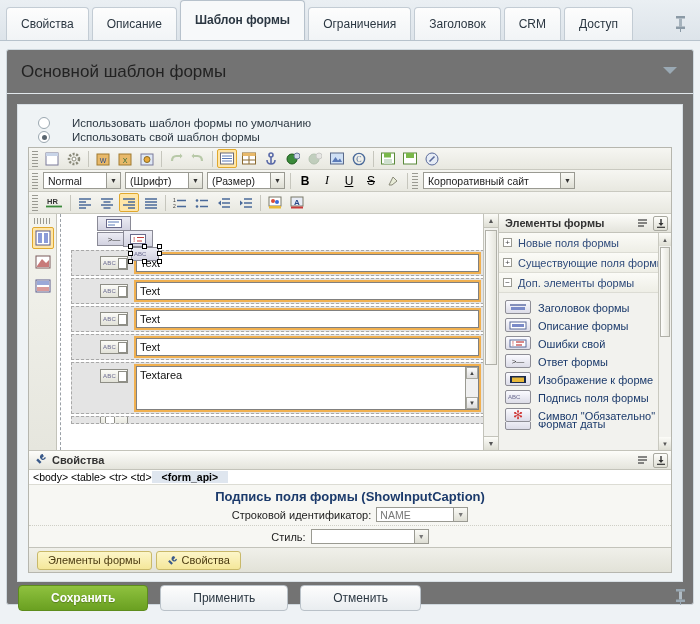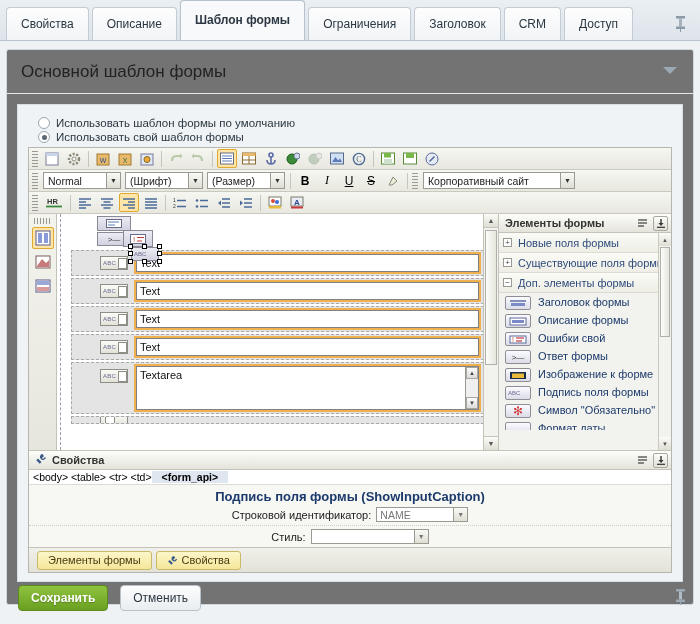--- a/index.html
+++ b/index.html
@@ -75,21 +75,21 @@
 
   
   .panel {
     margin: 10px;
     background: #eff3f5;
     border: 1px solid #d8dfe4;
     height: 478px;
     padding: 10px 12px;
     position: relative;
   }
-  .radio-row { display: flex; align-items: center; margin: 2px 0 2px 8px; }
+  .radio-row { display: flex; align-items: center; margin: 2px 0 2px 8px; gap: 16px; }
   .radio {
     width: 12px; height: 12px; border-radius: 50%;
     border: 1px solid #9aa7b0; background: #fff;
     margin-right: 6px; position: relative; flex: none; cursor: pointer;
   }
   .radio.on::after {
     content: ""; position: absolute; left: 2.5px; top: 2.5px;
     width: 5px; height: 5px; border-radius: 50%; background: #5a6670;
   }
   .radio-label { font-size: 11.5px; color: #2b3742; }
@@ -264,21 +264,21 @@
     border-bottom: 1px solid #dcdcd4;
     background: linear-gradient(to bottom,#fbfbf7,#eeeee6);
     padding-left: 4px; font-size: 11px; color: #2e4a7a; cursor: pointer;
   }
   .pm {
     width: 9px; height: 9px; border: 1px solid #9a9a92; background: #fff;
     margin-right: 6px; font-size: 8px; line-height: 7px; text-align: center;
     color: #444; flex: none;
   }
   .elem {
-    display: flex; align-items: flex-start; height: 18px;
+    display: flex; align-items: flex-end; height: 18px;
     padding-left: 6px; font-size: 11px; color: #1b3a6b; cursor: pointer;
   }
   .eico {
     width: 26px; height: 14px; flex: none; margin-right: 7px;
     border: 1px solid #8e8e96; border-radius: 2px;
     background: linear-gradient(to bottom,#fafaff,#dcdce8);
     display: flex; align-items: center; justify-content: center;
     font-size: 7px; color: #3b3b7a;
   }
   .dock-scroll {
@@ -341,21 +341,21 @@
     background: linear-gradient(to bottom,#fdf6c9,#f4e79a);
     border: 1px solid #c9b96a; border-radius: 3px; cursor: pointer;
   }
 
   
   .footer {
     position: absolute; left: 0; right: 0; bottom: 0; height: 52px;
     display: flex; align-items: center; padding-left: 18px; gap: 12px;
   }
   .btn {
-    height: 26px; padding: 0 12px; border-radius: 4px;
+    height: 26px; padding: 0 32px; border-radius: 4px;
     font-size: 12px; cursor: pointer; border: 1px solid #b9c1c8;
     background: linear-gradient(to bottom,#fdfdfd,#e9edf0); color: #2b3742;
     display: flex; align-items: center;
   }
   .btn.primary {
     background: linear-gradient(to bottom,#8fc23f,#6aa021);
     border-color: #5d8c1c; color: #fff; font-weight: bold;
     text-shadow: 0 1px 1px rgba(0,0,0,.25);
   }
   .foot-pin { margin-left: auto; margin-right: 14px; }
@@ -921,20 +921,21 @@
           </div>
         </div>
 
       </div>
     </div>
   </div>
 </div>
 
 <div class="footer">
   <div class="btn primary">Сохранить</div>
+  <div class="btn">Применить</div>
   <div class="btn">Отменить</div>
   <div class="foot-pin">
     <svg width="11" height="17" viewBox="0 0 11 17">
         <rect x="1" y="1" width="9" height="2.5" fill="#9aa9b4"></rect>
         <rect x="4" y="3.5" width="3" height="8" fill="#b0bcc5"></rect>
         <rect x="1" y="11.5" width="9" height="2.5" fill="#9aa9b4"></rect>
         <rect x="5" y="14" width="1" height="3" fill="#9aa9b4"></rect>
       </svg>
   </div>
 </div>

